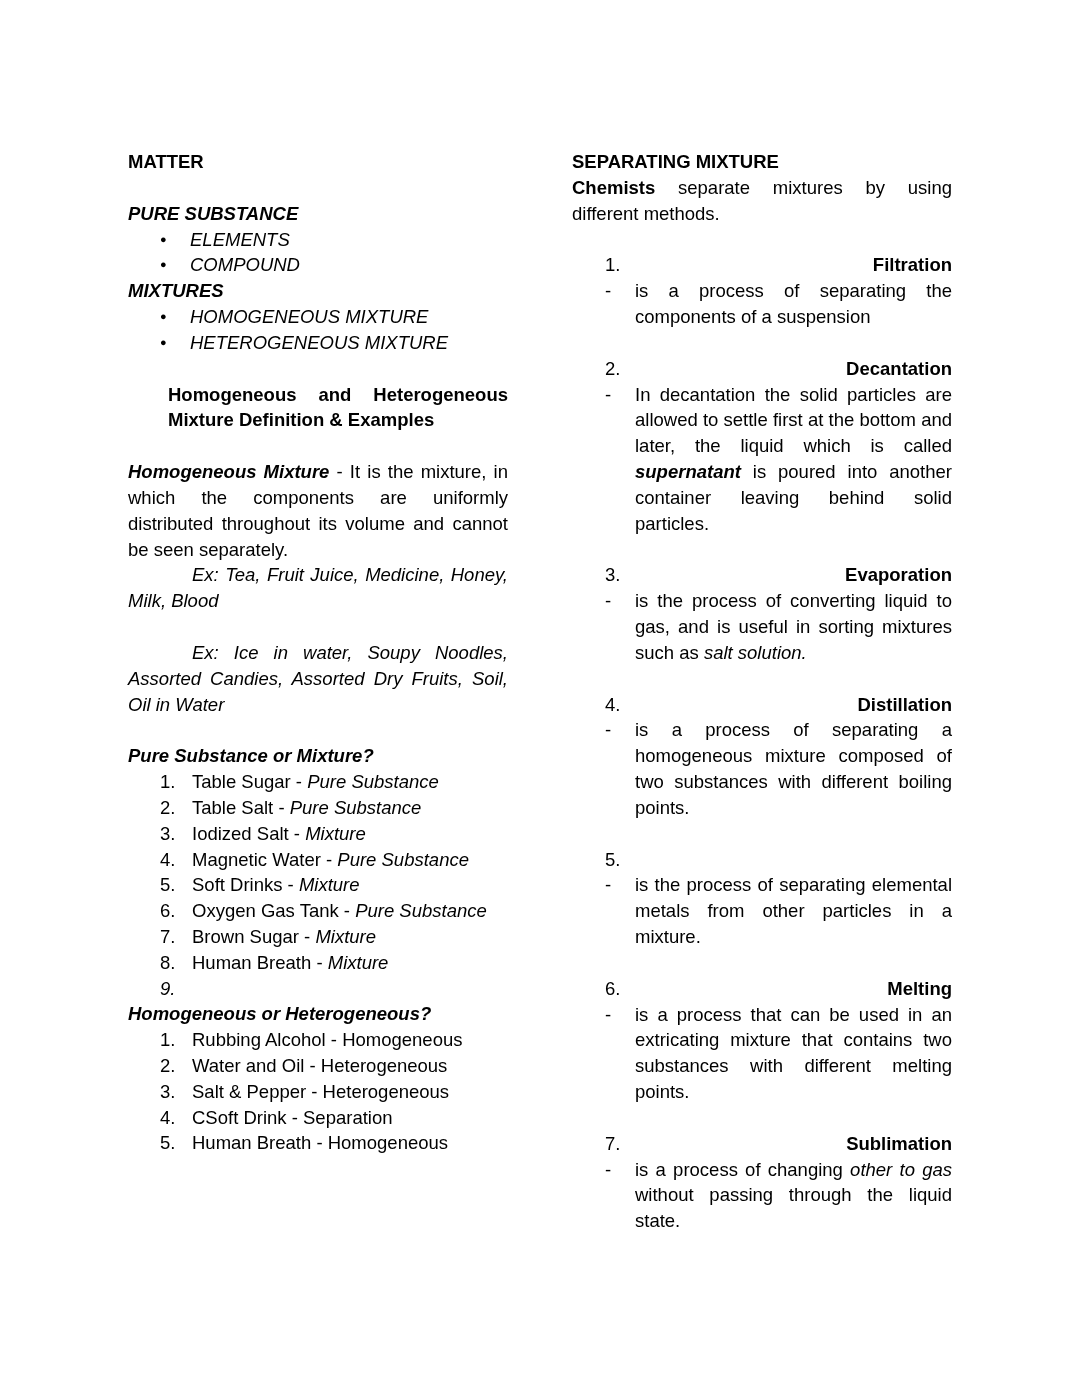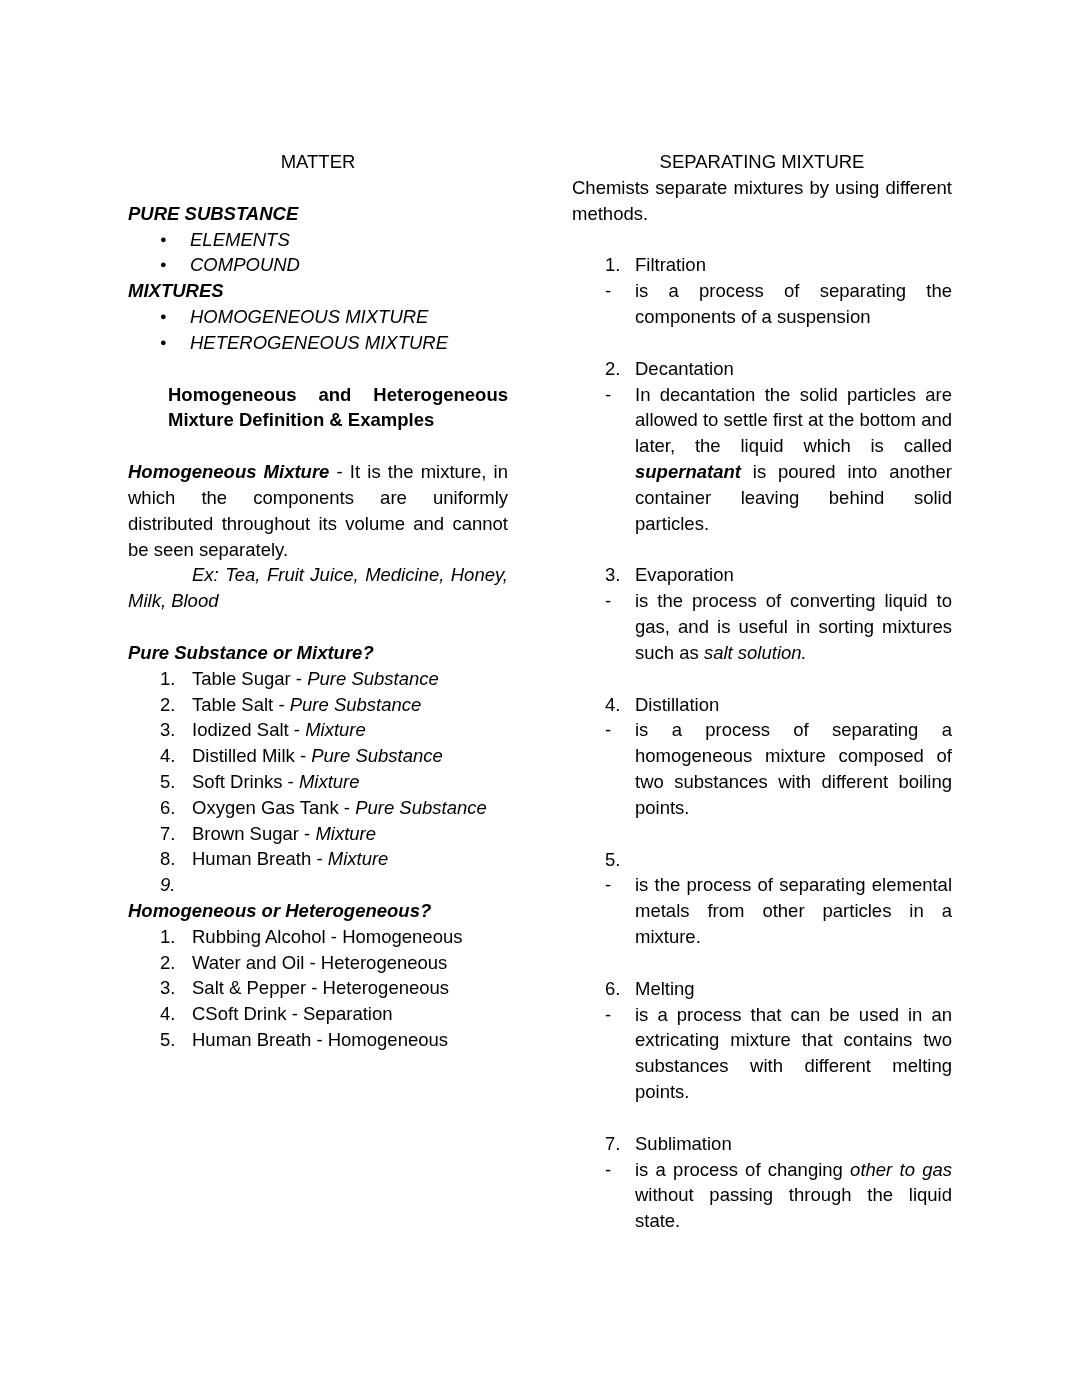--- a/index.html
+++ b/index.html
@@ -18,25 +18,25 @@
     padding: 149px 128px 40px 128px;
     overflow: hidden;
   }
   .columns { display: flex; gap: 64px; }
   .col {
     width: 380px;
     flex: none;
     font-size: 18.5px;
     line-height: 25.8px;
   }
-  .b  { font-weight: 400; }
+  .b  { font-weight: 700; }
   .i  { font-style: italic; }
   .bi { font-weight: 700; font-style: italic; }
   .just { text-align: justify; }
-  .doc-title { font-weight: 400; text-align: center; font-size: inherit; }
+  .doc-title { font-weight: 700; font-size: inherit; }
   .gap-top { margin-top: 26px; }
 
   
   .bullet-item { display: flex; padding-left: 32px; }
   .bullet {
     width: 30px; flex: none;
     font-size: 11px; line-height: 25.8px;
   }
 
   
@@ -51,21 +51,21 @@
   .num-item { display: flex; padding-left: 32px; }
   .qnum { width: 32px; flex: none; }
   .qtext { flex: 1; }
 
   
   .methods { margin-top: 26px; }
   .method { margin-bottom: 26px; }
   .method:last-child { margin-bottom: 0; }
   .method-head { display: flex; padding-left: 33px; }
   .mnum { width: 30px; flex: none; }
-  .mtitle { font-weight: 400; flex: 1; }
+  .mtitle { font-weight: 700; flex: 1; text-align: right; }
   .desc-row { display: flex; padding-left: 33px; }
   .dash { width: 30px; flex: none; }
   .desc { flex: 1; text-align: justify; }
 </style>
 </head>
 <body>
 
 <div class="page">
   <div class="columns">
 
@@ -98,40 +98,41 @@
         <span class="head-line1">Homogeneous and Heterogeneous</span>
         <span class="head-line2">Mixture Definition &amp; Examples</span>
       </div>
 
       <div class="gap-top">
         <p class="just"><span class="bi">Homogeneous Mixture</span><span> - It is the mixture, in which the components are uniformly distributed throughout its volume and cannot be seen separately.</span></p>
         <p class="ex">Ex: Tea, Fruit Juice, Medicine, Honey, Milk, Blood</p>
       </div>
 
       <div class="gap-top">
+        <p class="ex">Ex: Ice in water, Soupy Noodles, Assorted Candies, Assorted Dry Fruits, Soil, Oil in Water</p>
       </div>
 
       <div class="gap-top">
         <p class="bi">Pure Substance or Mixture?</p>
 
         <div class="num-item">
           <span class="qnum">1.</span>
           <span class="qtext"><span>Table Sugar - </span><span class="i">Pure Substance</span></span>
         </div>
         <div class="num-item">
           <span class="qnum">2.</span>
           <span class="qtext"><span>Table Salt - </span><span class="i">Pure Substance</span></span>
         </div>
         <div class="num-item">
           <span class="qnum">3.</span>
           <span class="qtext"><span>Iodized Salt - </span><span class="i">Mixture</span></span>
         </div>
         <div class="num-item">
           <span class="qnum">4.</span>
-          <span class="qtext"><span>Distilled Milk - </span><span class="i">Pure Substance</span></span>
+          <span class="qtext"><span>Magnetic Water - </span><span class="i">Pure Substance</span></span>
         </div>
         <div class="num-item">
           <span class="qnum">5.</span>
           <span class="qtext"><span>Soft Drinks - </span><span class="i">Mixture</span></span>
         </div>
         <div class="num-item">
           <span class="qnum">6.</span>
           <span class="qtext"><span>Oxygen Gas Tank - </span><span class="i">Pure Substance</span></span>
         </div>
         <div class="num-item">

